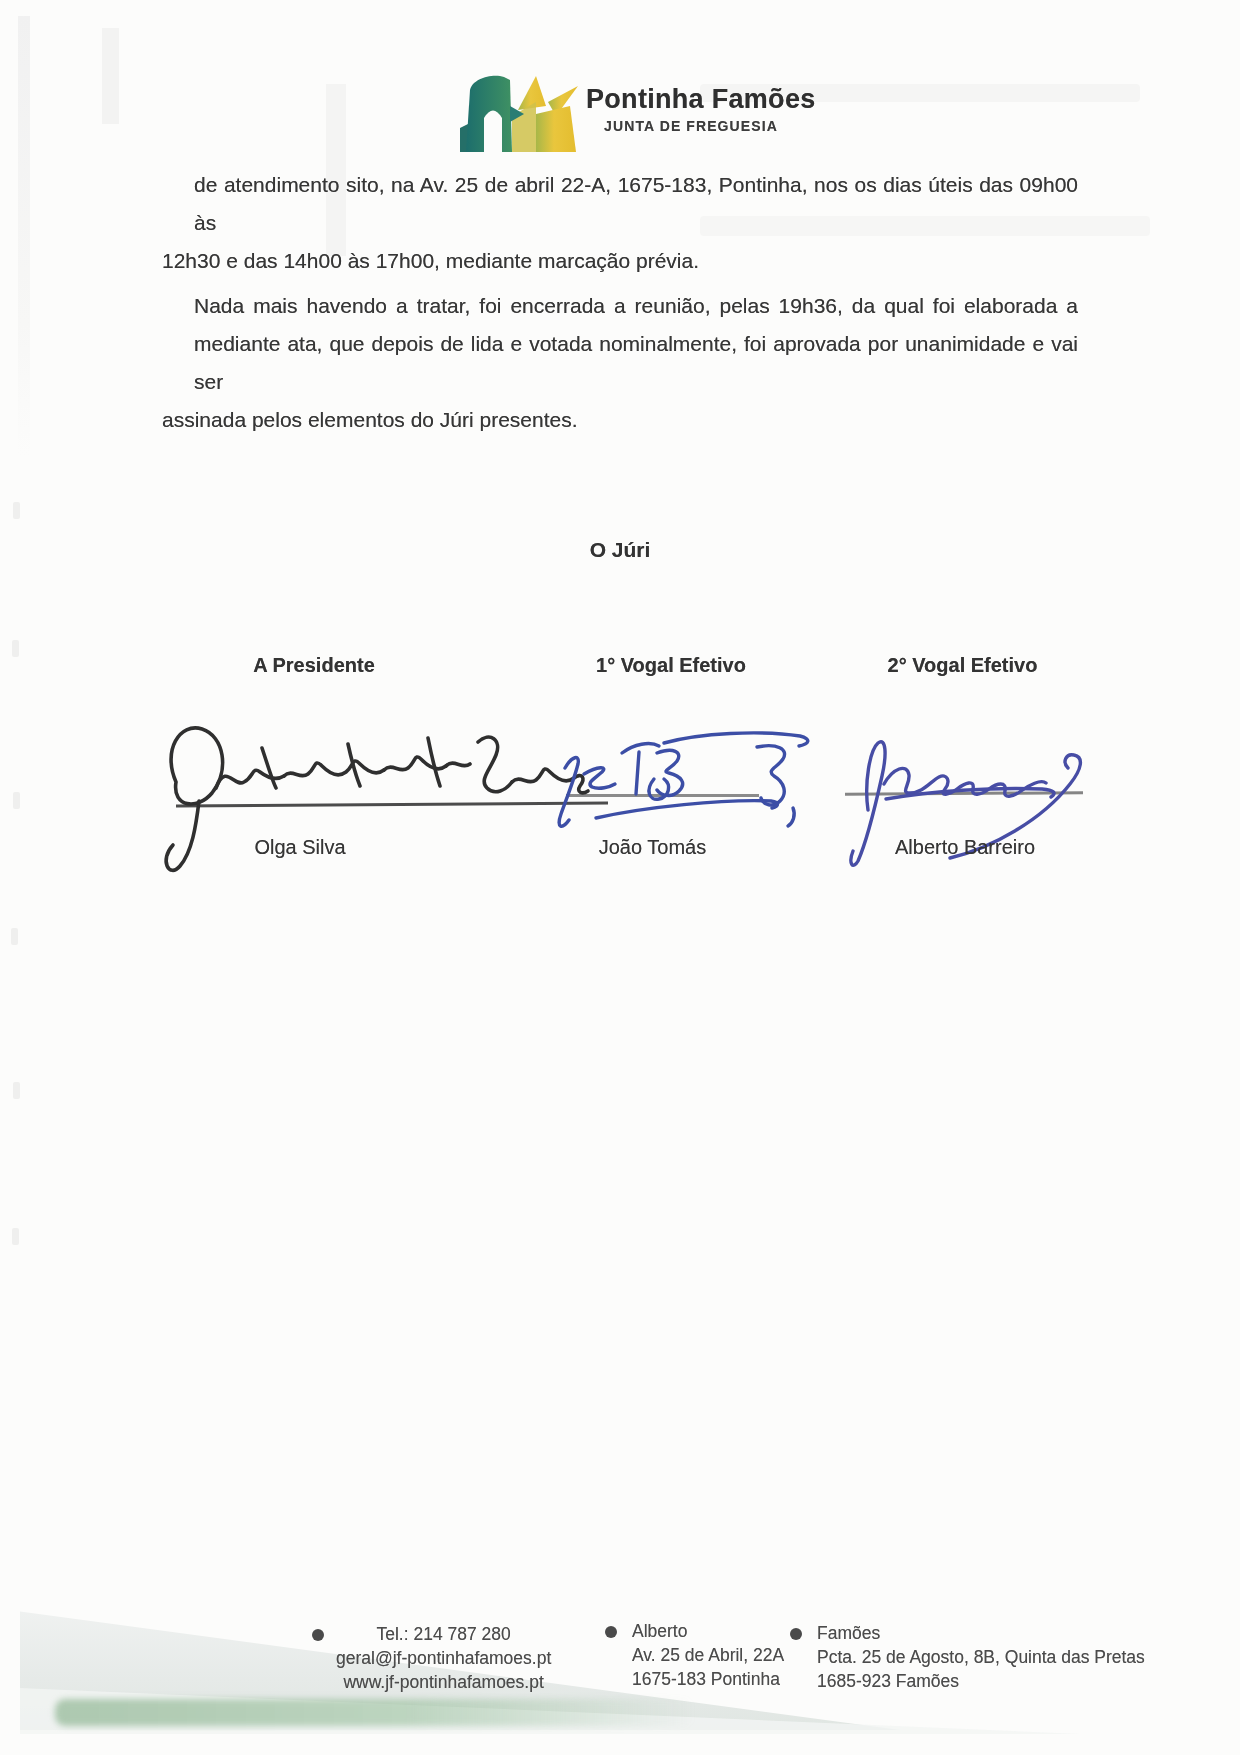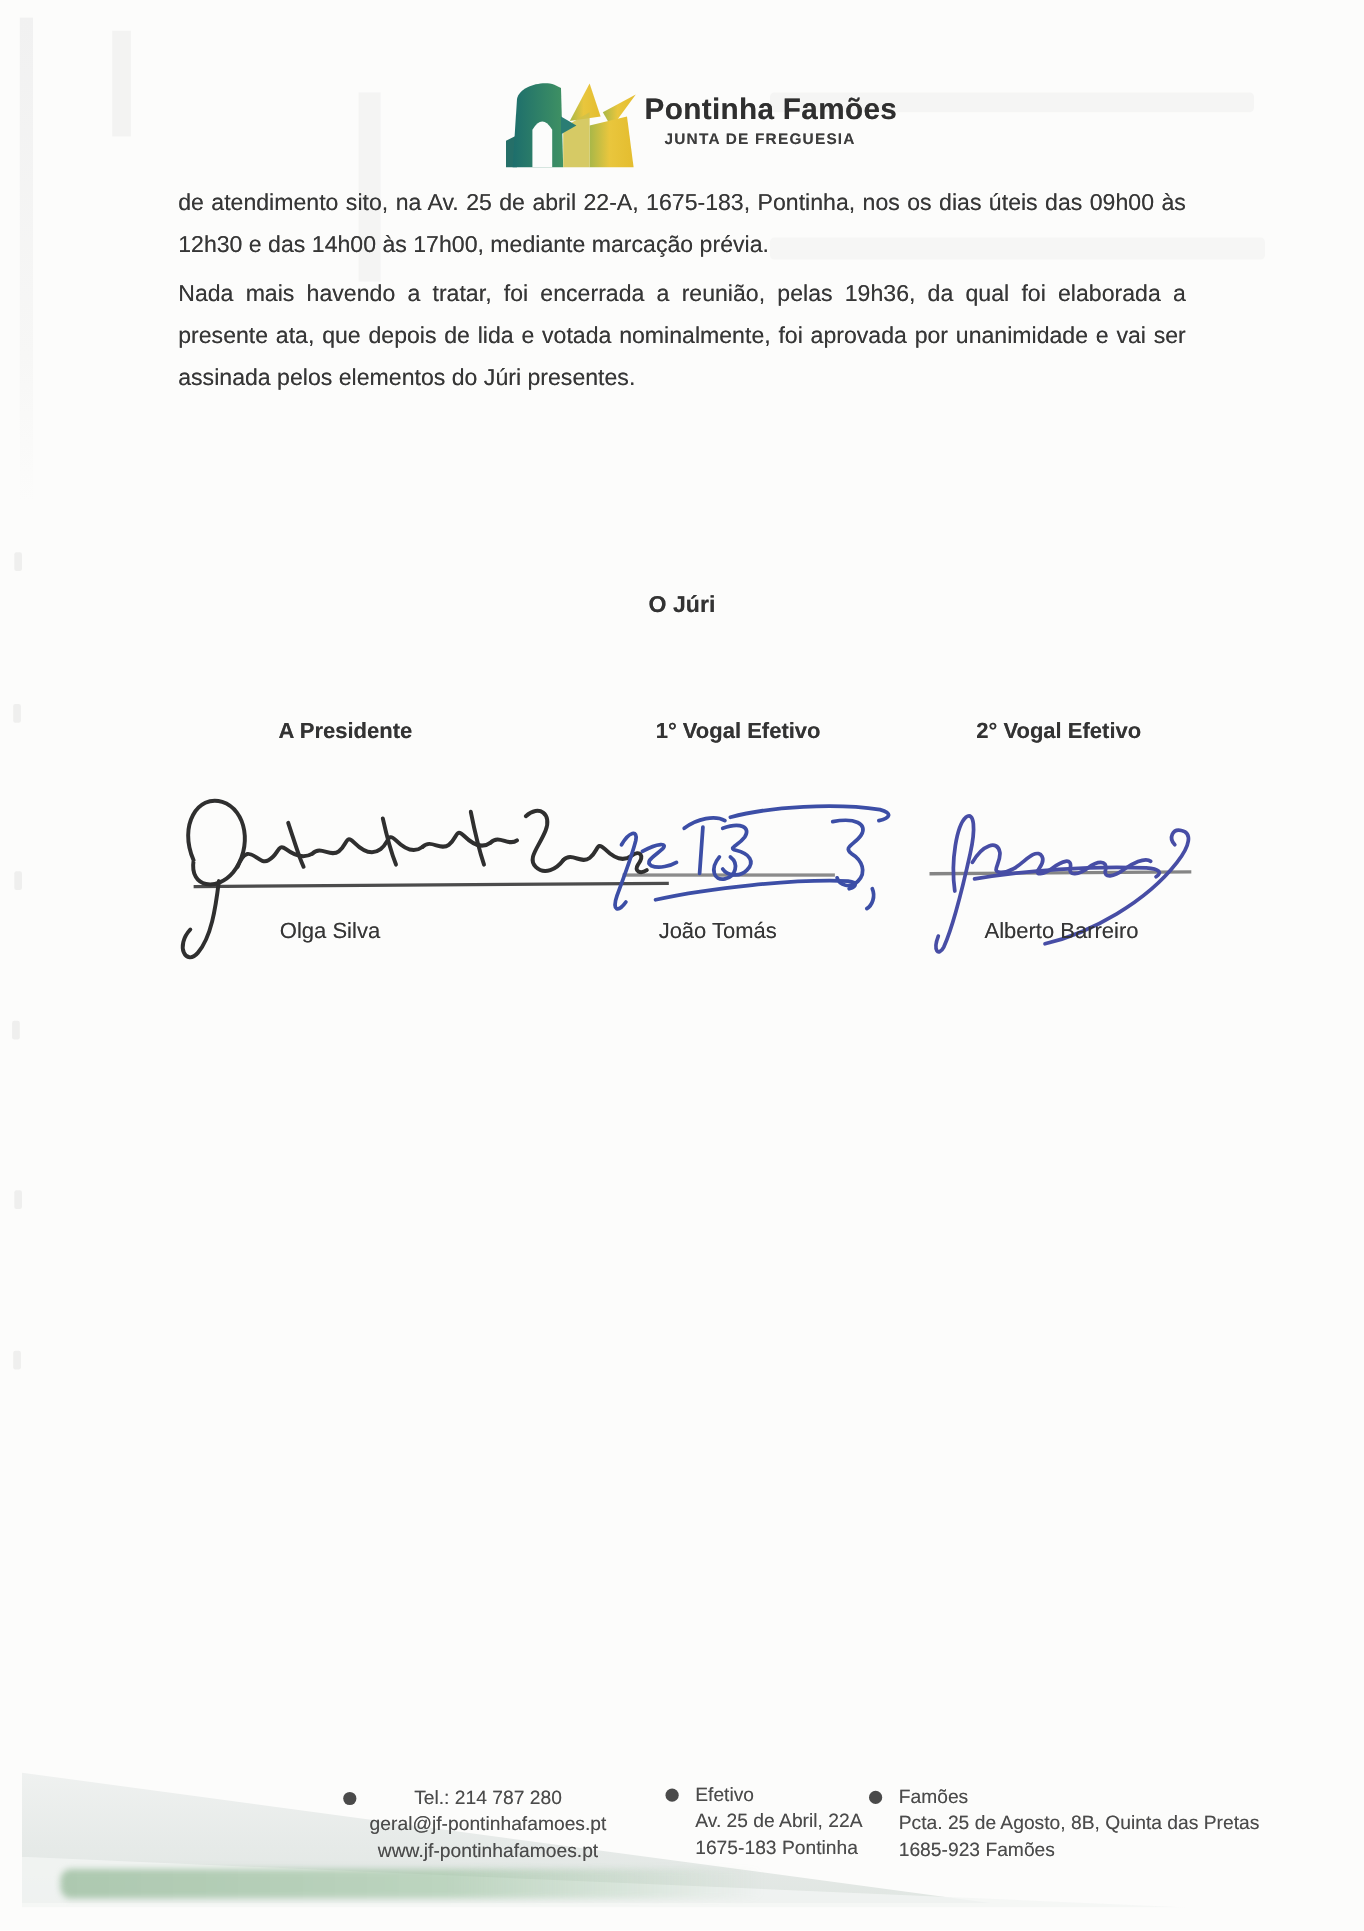--- a/index.html
+++ b/index.html
@@ -37,21 +37,21 @@
   .logo-text{position:absolute;left:586px;top:84px;width:210px;}
   .logo-title{font-size:27px;font-weight:bold;color:#2f2f2f;letter-spacing:.3px;white-space:nowrap;
               text-shadow:0 0 .5px rgba(0,0,0,.45);}
   .logo-sub{margin-top:3px;font-size:14px;font-weight:bold;color:#3c3c3c;letter-spacing:1.1px;
             text-align:center;white-space:nowrap;text-shadow:0 0 .4px rgba(0,0,0,.4);}
   
   .bodytext{position:absolute;left:162px;top:166px;width:916px;color:#363636;
             font-size:21px;line-height:38px;text-shadow:0 0 .45px rgba(0,0,0,.5);}
   .para{margin:0 0 7px 0;}
   .line{display:block;}
-  .just{text-align:justify;text-align-last:justify;}
+  .just{text-align:justify;text-align-last:justify;margin-left:32px;}
   
   .juri-heading{position:absolute;left:162px;top:538px;width:916px;text-align:center;
                 font-size:21px;font-weight:bold;color:#333;text-shadow:0 0 .5px rgba(0,0,0,.5);}
   .role{position:absolute;top:654px;font-size:20px;font-weight:bold;color:#333;
         text-align:center;text-shadow:0 0 .5px rgba(0,0,0,.5);}
   .role1{left:144px;width:340px;}
   .role2{left:516px;width:310px;}
   .role3{left:805px;width:315px;}
   .sig-name{position:absolute;top:836px;font-size:20px;color:#353535;text-align:center;
             text-shadow:0 0 .4px rgba(0,0,0,.45);}
@@ -122,21 +122,21 @@
     <div class="logo-sub">JUNTA DE FREGUESIA</div>
   </div>
 
   <div class="bodytext">
     <p class="para">
       <span class="line just">de atendimento sito, na Av. 25 de abril 22-A, 1675-183, Pontinha, nos os dias úteis das 09h00 às</span>
       <span class="line">12h30 e das 14h00 às 17h00, mediante marcação prévia.</span>
     </p>
     <p class="para">
       <span class="line just">Nada mais havendo a tratar, foi encerrada a reunião, pelas 19h36, da qual foi elaborada a</span>
-      <span class="line just">presente ata, que depois de lida e votada nominalmente, foi aprovada por unanimidade e vai ser</span>
+      <span class="line just">mediante ata, que depois de lida e votada nominalmente, foi aprovada por unanimidade e vai ser</span>
       <span class="line">assinada pelos elementos do Júri presentes.</span>
     </p>
   </div>
 
   <div class="juri-heading">O Júri</div>
 
   <div class="role role1">A Presidente</div>
   <div class="role role2">1° Vogal Efetivo</div>
   <div class="role role3">2° Vogal Efetivo</div>
 
@@ -192,21 +192,21 @@
   <div class="bullet b2"></div>
   <div class="bullet b3"></div>
 
   <div class="footer-col fc1">
     <div>Tel.: 214 787 280</div>
     <div>geral@jf-pontinhafamoes.pt</div>
     <div>www.jf-pontinhafamoes.pt</div>
   </div>
 
   <div class="footer-col fc2">
-    <div>Efetivo</div>
+    <div>Alberto</div>
     <div>Av. 25 de Abril, 22A</div>
     <div>1675-183 Pontinha</div>
   </div>
 
   <div class="footer-col fc3">
     <div>Famões</div>
     <div>Pcta. 25 de Agosto, 8B, Quinta das Pretas</div>
     <div>1685-923 Famões</div>
   </div>
 

